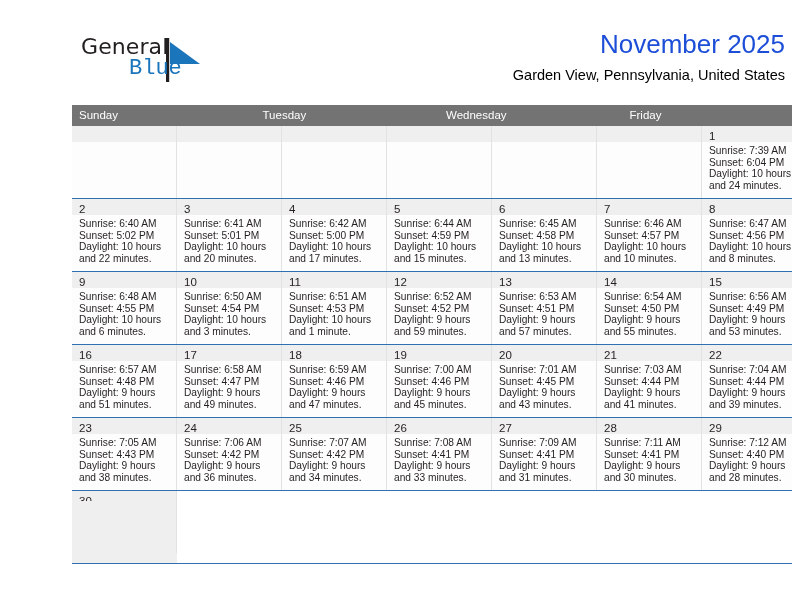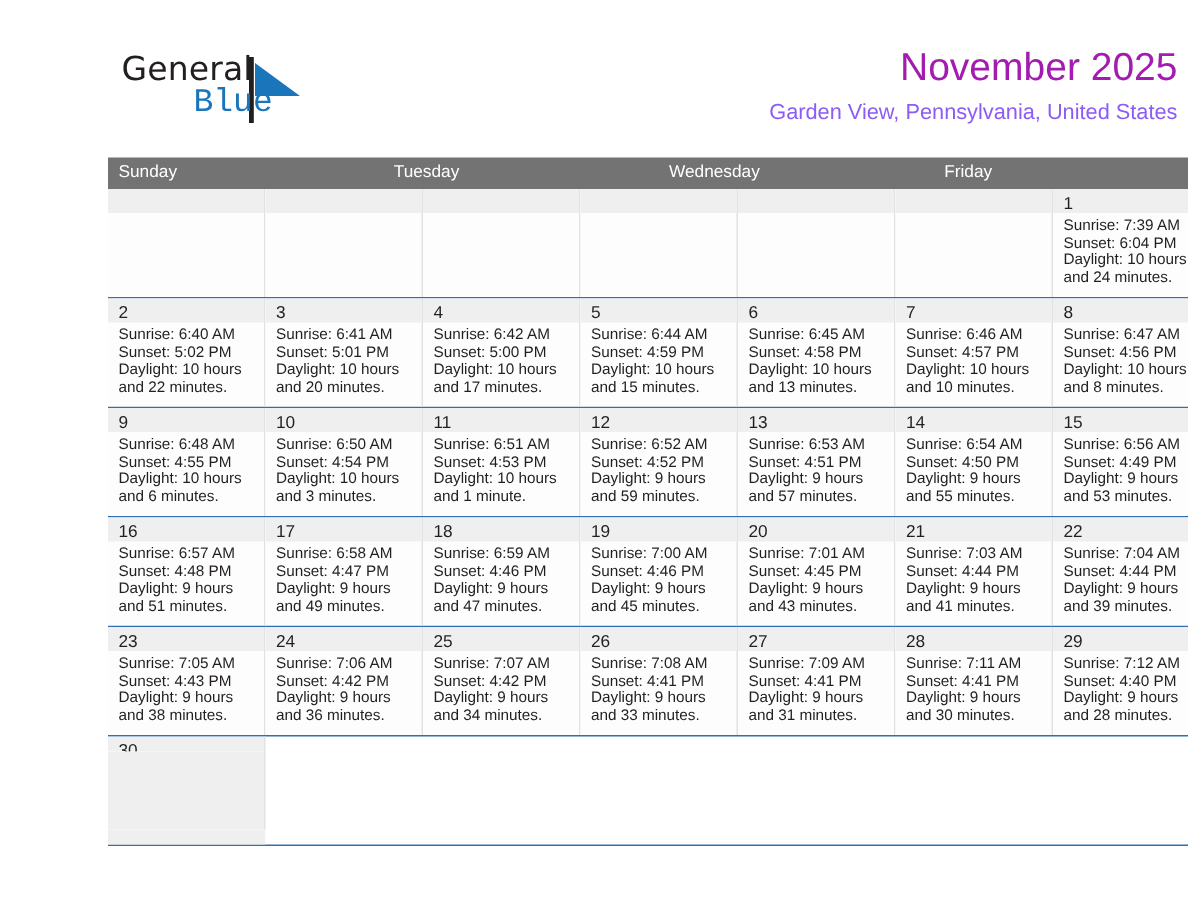--- a/index.html
+++ b/index.html
@@ -66,30 +66,30 @@
   .brand-mark svg { display: block; }
 
   .title-wrap {
     position: absolute;
     right: 0;
     top: 0;
     text-align: right;
   }
   .cal-title {
     font-size: 26px;
-    color: #a21caf;
+    color: #1d4ed8;
     line-height: 32px;
     white-space: nowrap;
     font-weight: normal;
     margin: 0;
   }
   .cal-subtitle {
     margin: 6px 0 0 0;
     font-size: 14.5px;
-    color: #8b5cf6;
+    color: #000000;
     line-height: 18px;
     white-space: nowrap;
     font-weight: normal;
   }
 
   
   .calendar {
     position: absolute;
     left: 29px;
     top: 105px;

